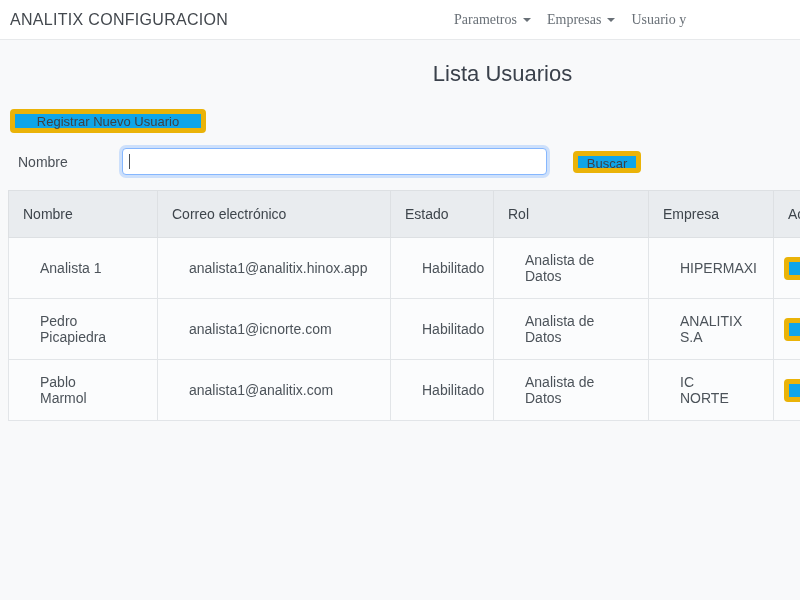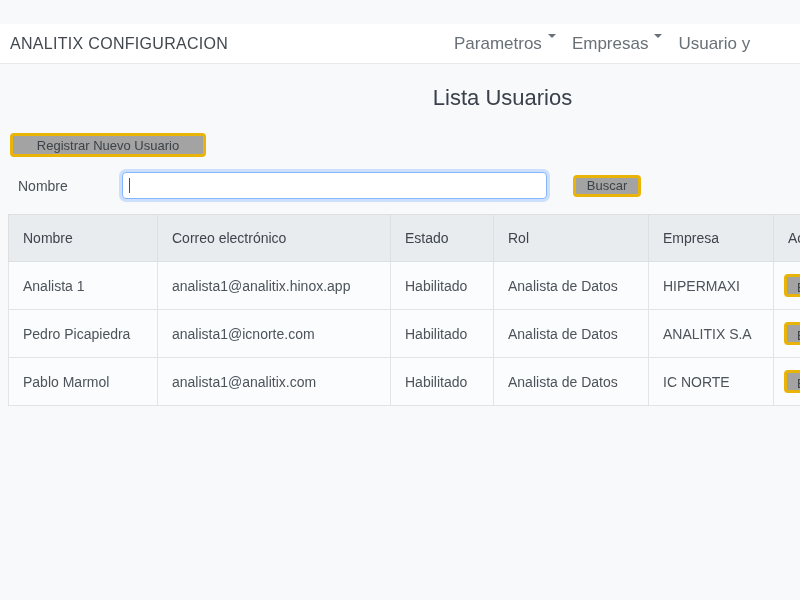--- a/index.html
+++ b/index.html
@@ -9,64 +9,63 @@
     background: #f8f9fa;
     font-family: "Liberation Sans", sans-serif;
     color: #4c535a;
   }
   
   .navbar {
     position: relative;
     width: 800px; height: 40px;
     background: #ffffff;
     border-bottom: 1px solid #e7e9eb;
-    margin-top: 24px;
   }
   .brand {
     position: absolute; left: 10px; top: 0;
     line-height: 40px;
     font-size: 16px;
     letter-spacing: 0.3px;
     color: #43484e;
     text-decoration: none;
     cursor: pointer;
   }
   .nav {
     position: absolute; left: 446px; top: 0; height: 40px;
     display: flex; align-items: center;
     white-space: nowrap;
   }
   .nav-link {
     padding: 0 8px;
-    font-size: 17px;
+    font-size: 14px;
     color: #697077;
     text-decoration: none;
     cursor: pointer;
-    display: flex; align-items: flex-start;
+    display: flex; align-items: center; font-family: Liberation Serif, serif;
   }
   .caret {
     display: inline-block;
     width: 0; height: 0;
     margin-left: 6px;
     border-left: 4px solid transparent;
     border-right: 4px solid transparent;
     border-top: 4px solid #697077;
   }
   
   .container { position: relative; width: 1005px; }
   .page-title {
     margin-top: 21px;
     text-align: center;
     font-size: 22px;
     font-weight: 500;
     color: #3a414b;
   }
   .btn-outline {
-    background: #a3a3a3;
-    border: 3px solid #eab308;
+    background: #0ea5e9;
+    border: 5px solid #eab308;
     border-radius: 4px;
     color: #3c4248;
     font-size: 13px;
     font-family: "Liberation Sans", sans-serif;
     cursor: pointer;
   }
   .register-btn {
     display: block;
     margin: 22px 0 0 10px;
     width: 196px; height: 24px;
@@ -118,21 +117,21 @@
   }
   th {
     background: #e9ecef;
     color: #3e454c;
     font-weight: 500;
     text-align: left;
     padding: 15px 14px;
     border: 1px solid #dde0e3;
   }
   td {
-    padding: 14px 14px;
+    padding: 14px 31px;
     border: 1px solid #e2e5e8;
     color: #4c535a;
     background: #fbfcfd;
   }
   td.action-cell { padding: 12px 10px; }
   .edit-btn {
     padding: 3px 10px;
     height: 23px;
     white-space: nowrap;
   }

